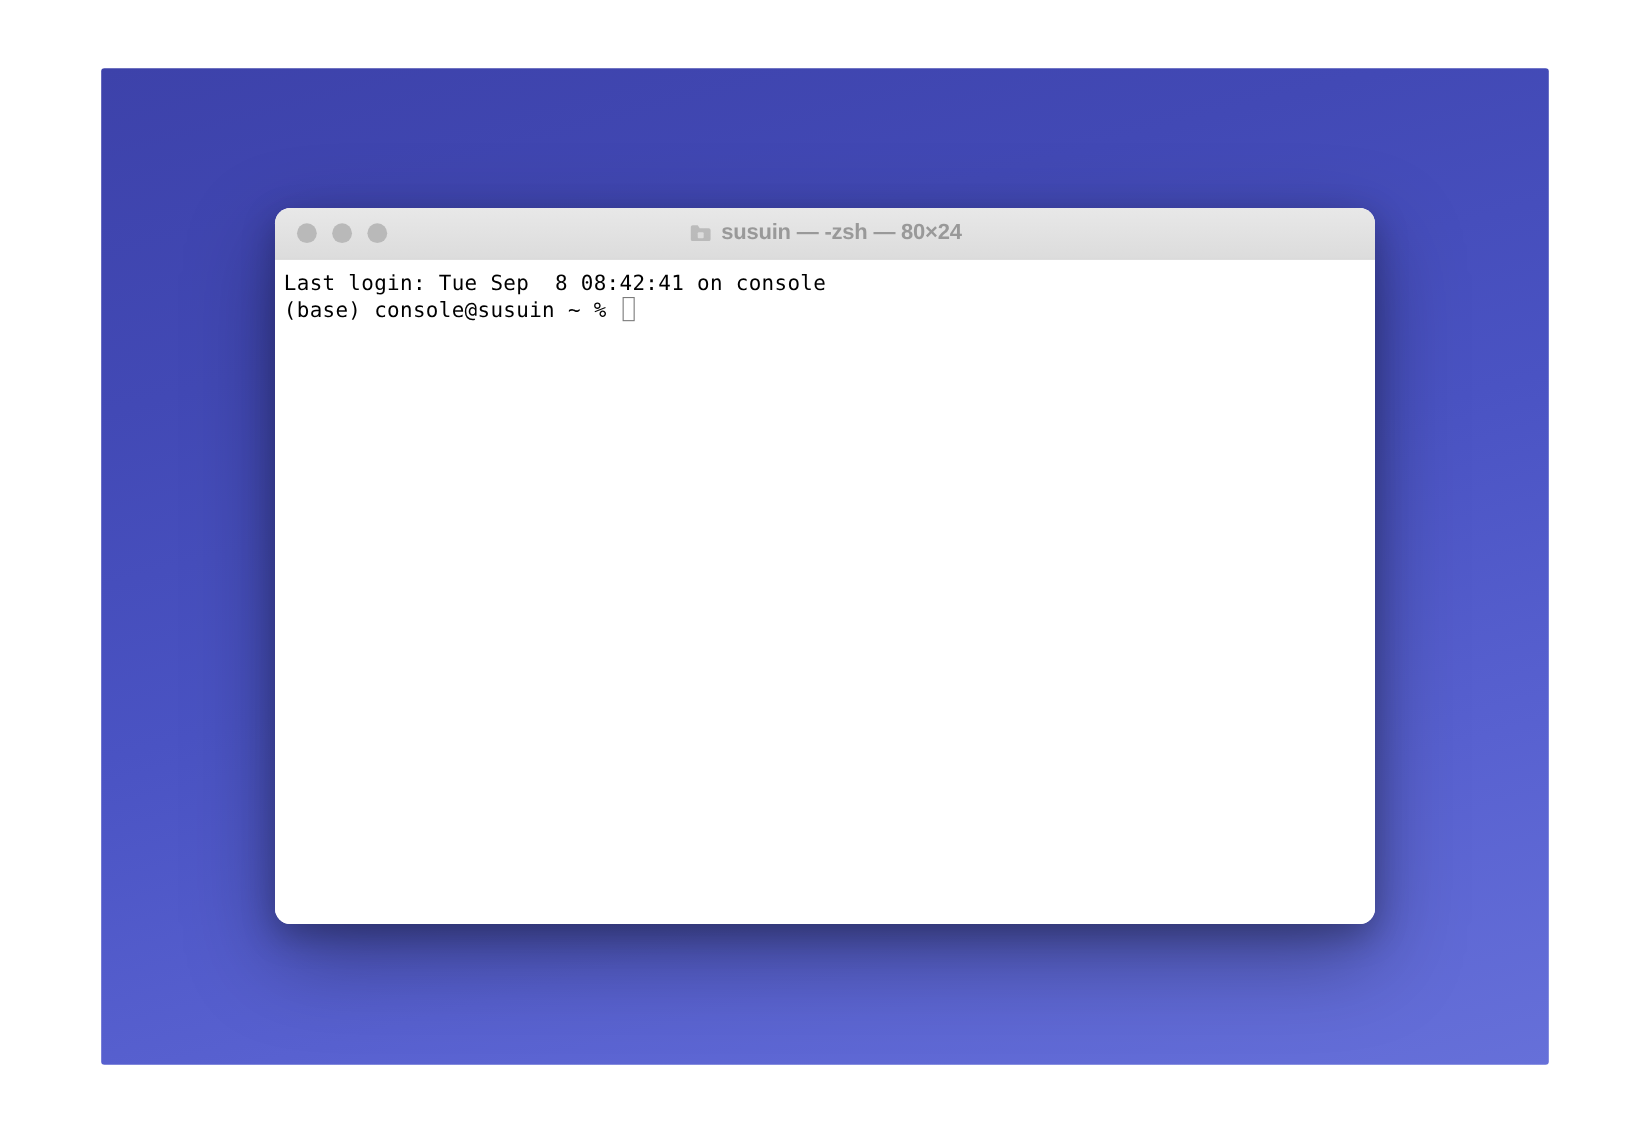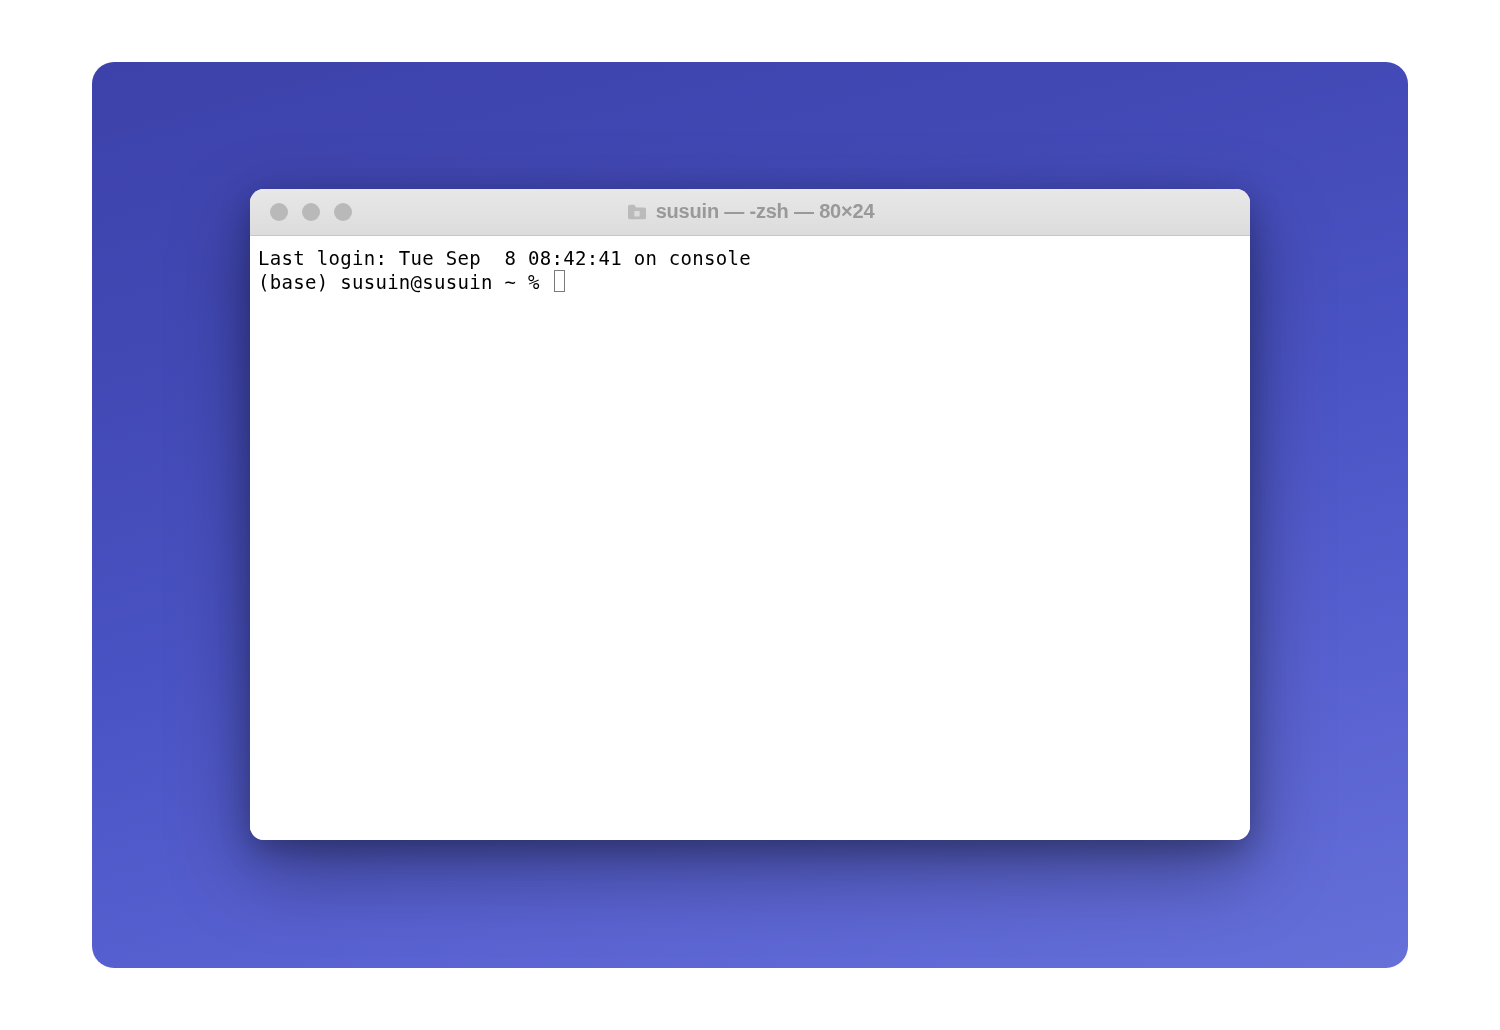--- a/index.html
+++ b/index.html
@@ -16,21 +16,21 @@
       align-items: center;
       justify-content: center;
       font-family: -apple-system, BlinkMacSystemFont, "Segoe UI", sans-serif;
       overflow: hidden;
     }
 
     .outer-frame {
       width: 1316px;
       height: 906px;
       background: linear-gradient(165deg, #3d42aa 0%, #4249b5 25%, #4a53c3 50%, #5861d0 75%, #6670d9 100%);
-      border-radius: 22px;
+      border-radius: 3px;
       display: flex;
       align-items: center;
       justify-content: center;
       position: relative;
     }
 
     .terminal-window {
       width: 1000px;
       height: 651px;
       background: #ffffff;
@@ -143,17 +143,17 @@
             <path d="M2 4 C2 2.9 2.9 2 4 2 L9 2 L11 5 L20 5 C21.1 5 22 5.9 22 7 L22 16 C22 17.1 21.1 18 20 18 L4 18 C2.9 18 2 17.1 2 16 Z" fill="#9c9c9c"></path>
             <rect x="9" y="9" width="6" height="6" rx="1" fill="#d8d8d8"></rect>
           </svg>
         </span>
         <span class="window-title">susuin — -zsh — 80×24</span>
       </div>
     </div>
     <div class="terminal-body">
       <div class="terminal-line">Last login: Tue Sep  8 08:42:41 on console</div>
       <div class="prompt-line">
-        <span>(base) susuin@susuin ~ % </span><span class="cursor-box"></span>
+        <span>(base) console@susuin ~ % </span><span class="cursor-box"></span>
       </div>
     </div>
   </div>
 </div>
 
 </body></html>

